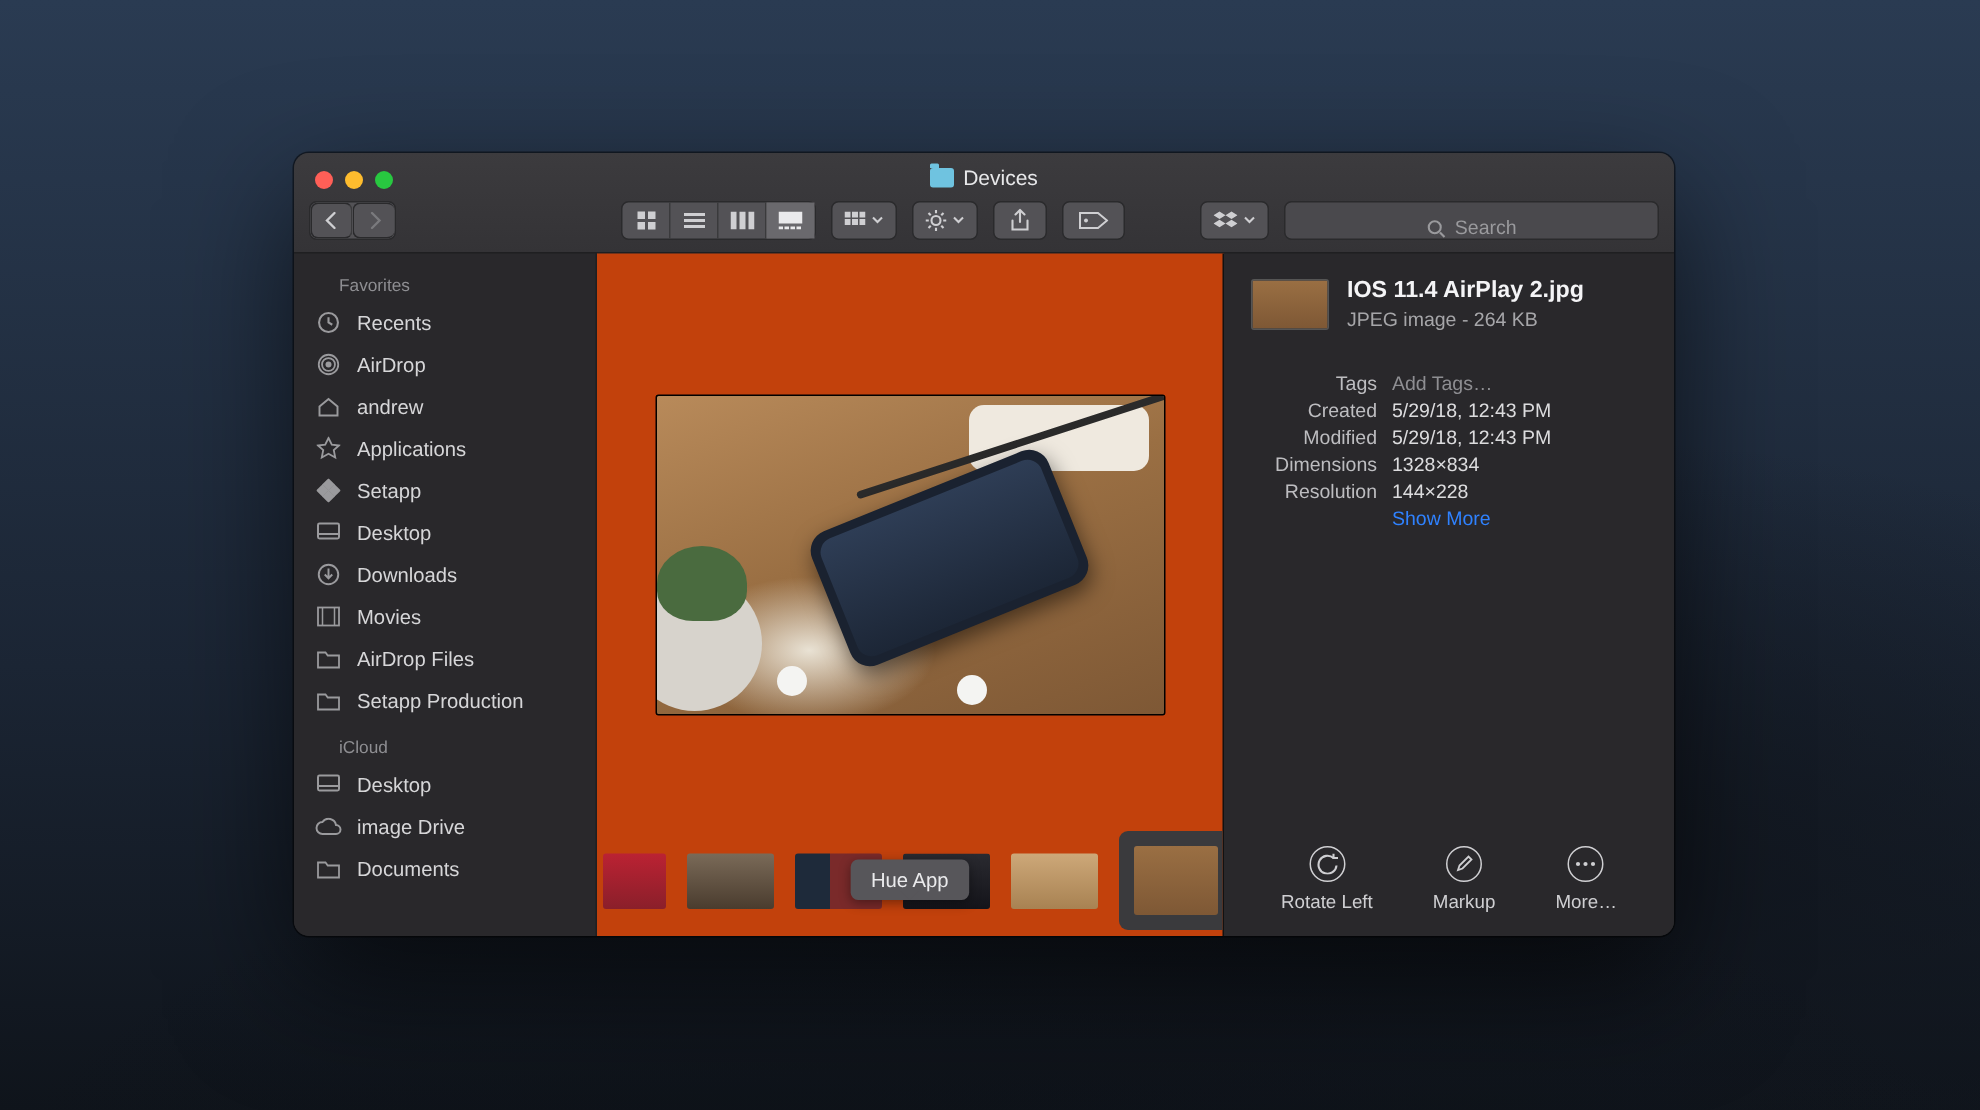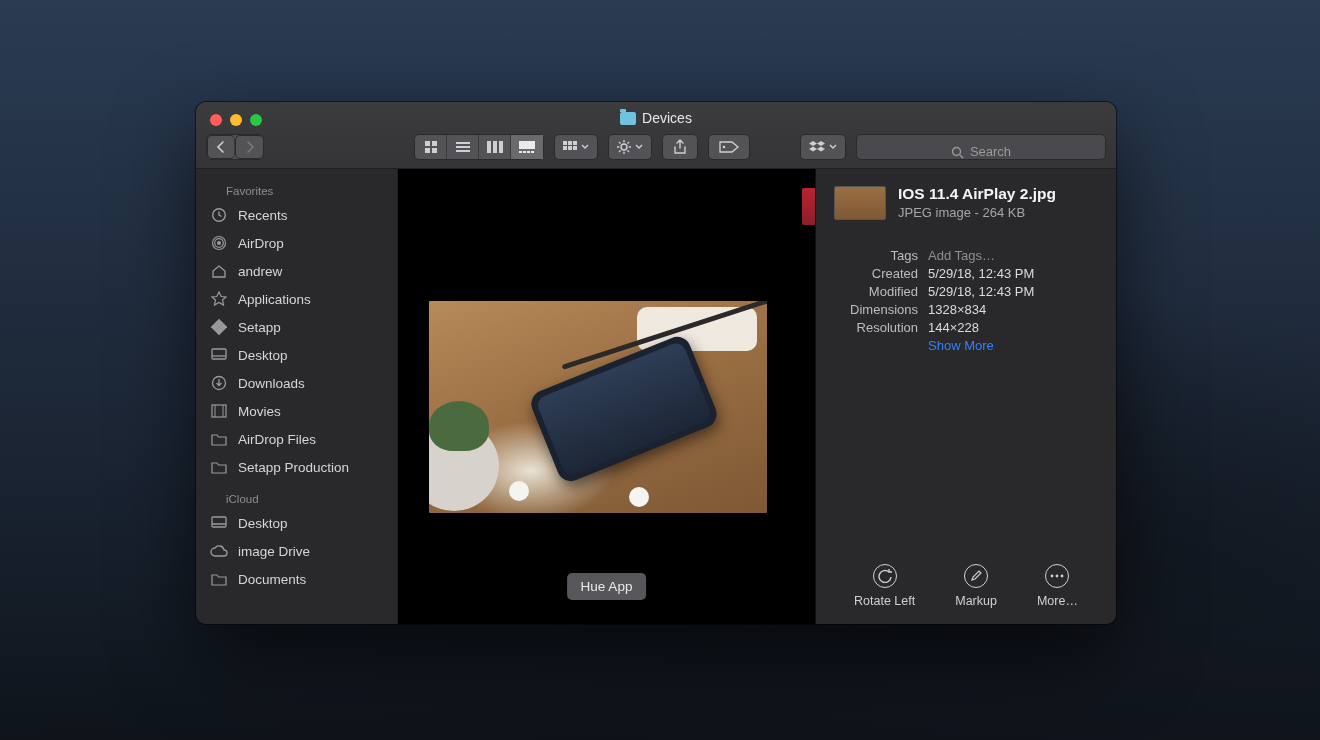--- a/index.html
+++ b/index.html
@@ -45,21 +45,21 @@
   .btn.nav { width:28px; padding:0; }
   .btn.nav.disabled { color:#7a7a7d; }
   .spacer { flex:0 0 auto; }
   .search { flex:1; background:#4a494d; border:1px solid #2a2a2c; border-radius:5px; height:26px; display:flex; align-items:flex-end; justify-content:center; color:#9a9a9d; font-size:13px; gap:6px;}
   .body { flex:1; display:flex; min-height:0; }
   .sidebar { width:202px; background:#29282b; border-right:1px solid #1f1f21; overflow:hidden; color:#d6d6d8; font-size:13.5px; padding-top:12px;}
   .sb-head { color:#8e8e92; font-size:11.5px; padding:4px 30px; font-weight:500;}
   .sb-item { display:flex; align-items:center; gap:10px; padding:5px 14px; cursor:default;}
   .sb-item .ic { width:18px; height:18px; display:flex; align-items:center; justify-content:center; color:#9a9a9d;}
   .content { flex:1; display:flex; min-height:0; }
-  .gallery { width:418px; background:#000000; display:flex; flex-direction:row; border-right:1px solid #111;}
+  .gallery { width:418px; background:#c2410c; display:flex; flex-direction:column; border-right:1px solid #111;}
   .preview-area { flex:1; display:flex; align-items:center; justify-content:center; padding:30px 30px 10px;}
   .preview {
     width:340px; height:214px; border-radius:2px; position:relative; overflow:hidden;
     background:
       radial-gradient(120px 70px at 30% 80%, #e9e2d4 0%, rgba(233,226,212,0) 70%),
       linear-gradient(160deg,#b88a5a 0%, #9a6f43 45%, #7e5835 100%);
     border:1px solid #000;
   }
   .phone {
     position:absolute; left:110px; top:60px; width:170px; height:96px;

